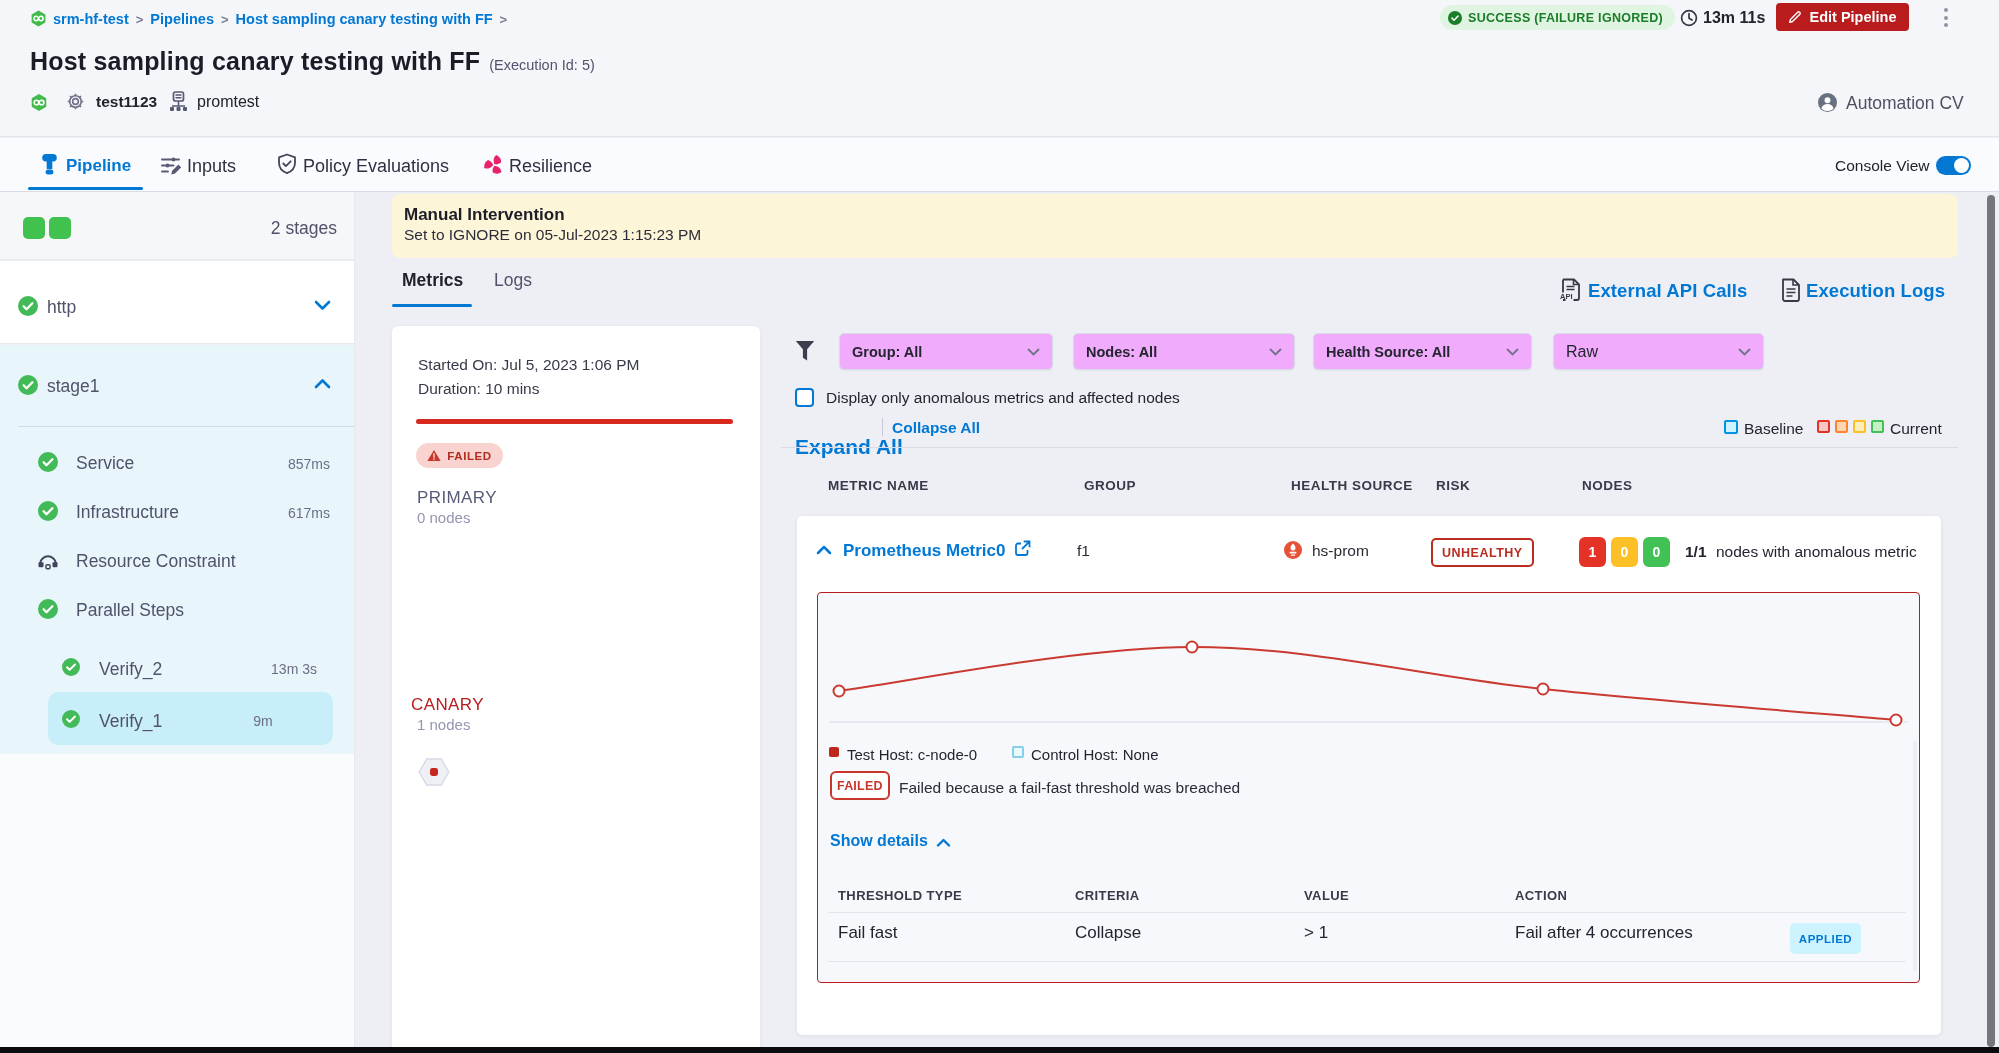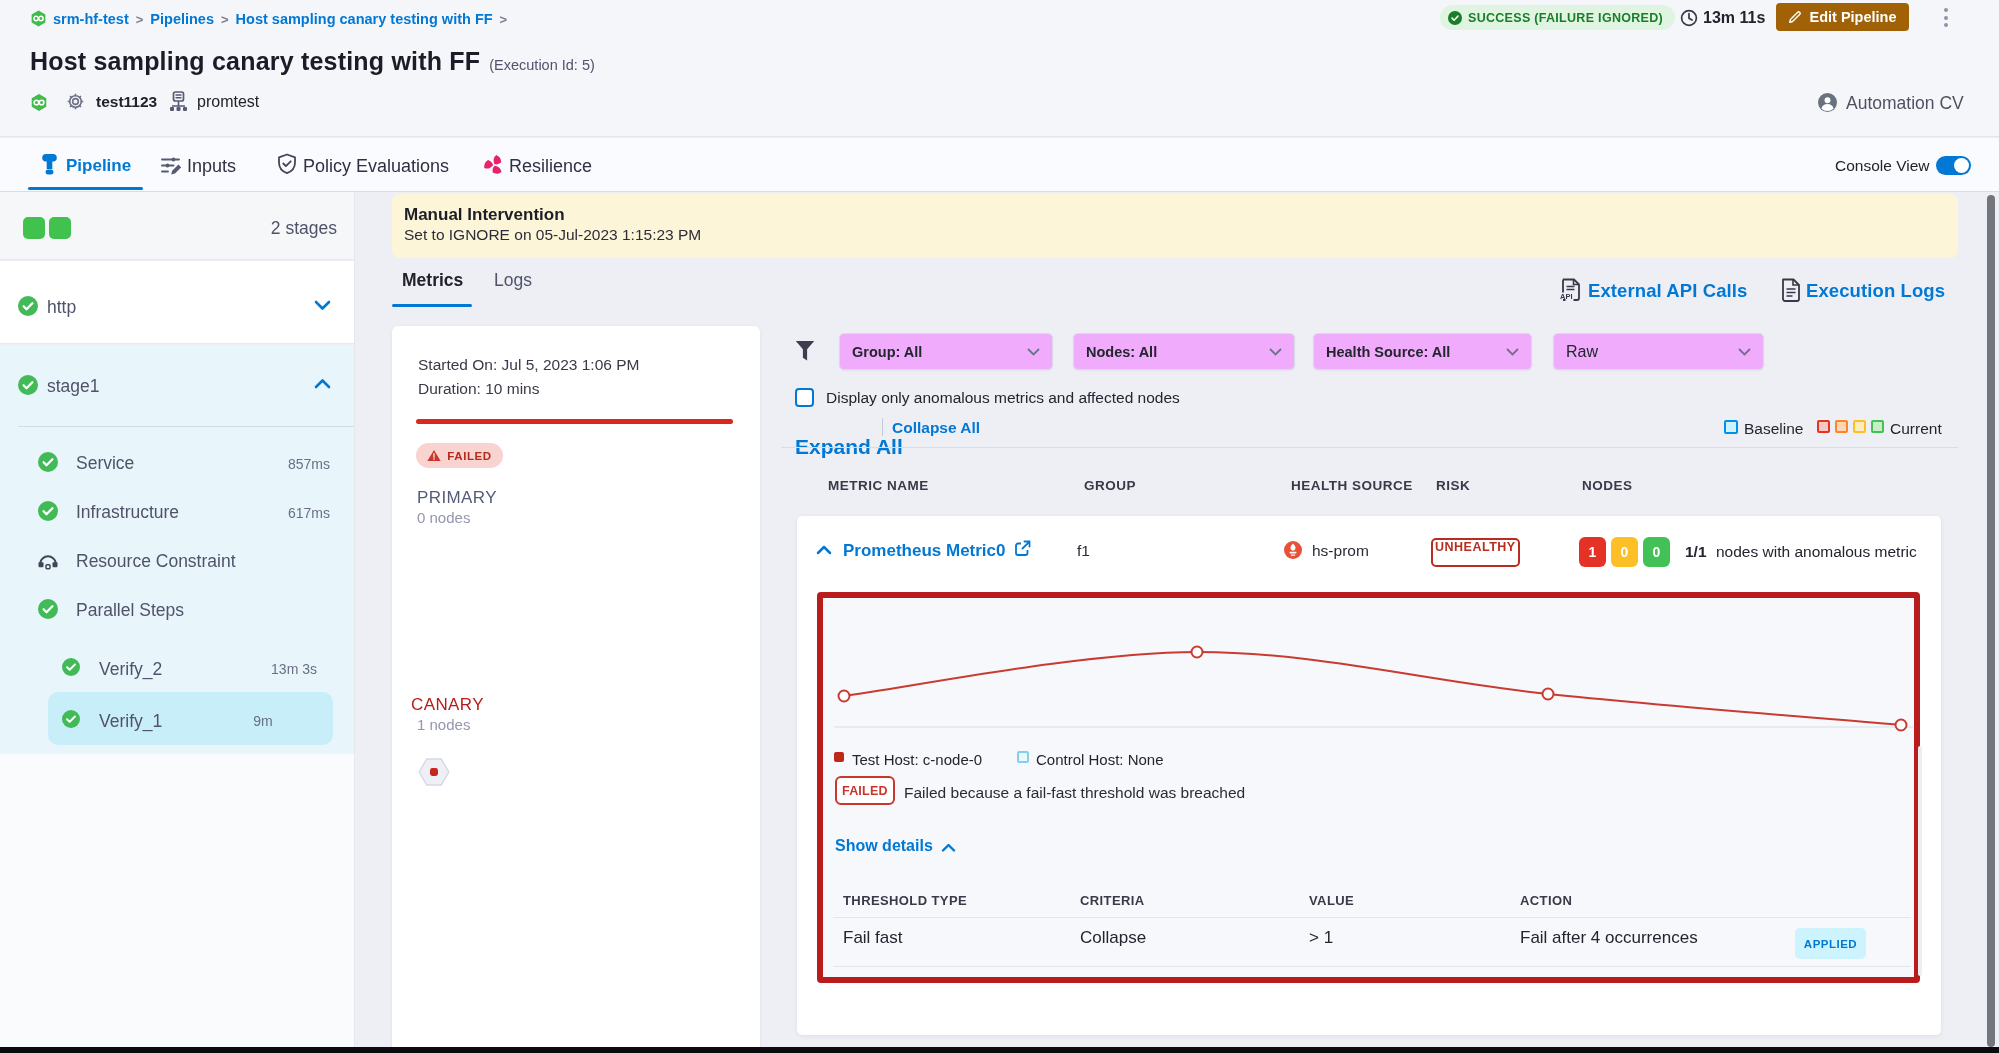--- a/index.html
+++ b/index.html
@@ -7,39 +7,39 @@
 .page{position:relative;width:1999px;height:1053px;background:#edeff5;overflow:hidden}
 .abs{position:absolute}
 .tophead{position:absolute;left:0;top:0;width:1999px;height:137px;background:#f4f6fa;border-bottom:1px solid #e2e5ee}
 .tabrow{position:absolute;left:0;top:138px;width:1999px;height:54px;background:#fafbfe;border-bottom:1px solid #d9dce6}
 .crumb{font-size:14.5px;font-weight:600;color:#0278d5}
 .crumbsep{color:#7a7d90;font-weight:600;font-size:13px;padding:0 7px}
 .title{font-size:25px;font-weight:700;color:#1b1c28;letter-spacing:.2px}
 .execid{font-size:14.5px;font-weight:400;color:#51536b;letter-spacing:0}
 .gpill{position:absolute;left:1440px;top:5px;height:25px;border-radius:13px;background:#e0f5e1;display:flex;align-items:center;padding:0 12px 0 8px;gap:6px}
 .gpill span{font-size:12.5px;font-weight:700;color:#1a7d28;letter-spacing:.3px}
-.editbtn{position:absolute;left:1776px;top:3px;width:133px;height:28px;background:#a16207;border-radius:4px;display:flex;align-items:center;justify-content:center;gap:7px;color:#fff;font-size:14.5px;font-weight:700}
+.editbtn{position:absolute;left:1776px;top:3px;width:133px;height:28px;background:#b91c1c;border-radius:4px;display:flex;align-items:center;justify-content:center;gap:7px;color:#fff;font-size:14.5px;font-weight:700}
 .dotmenu{position:absolute;left:1944px;top:8px;display:flex;flex-direction:column;gap:3.5px}
 .dotmenu i{width:4px;height:4px;border-radius:50%;background:#8f93a8}
 .tabitem{position:absolute;top:153px;display:flex;align-items:center;gap:9px;font-size:18px;color:#2f3142;height:26px}
 .chk20{width:20px;height:20px}
 .chk18{width:18px;height:18px}
 .sidehead{position:absolute;left:0;top:192px;width:355px;height:68px;background:#f5f7f9;border-bottom:1px solid #e6e9ed}
 .sqg{position:absolute;top:25px;width:22px;height:22px;border-radius:5px;background:#41c24f}
 .httprow{position:absolute;left:0;top:261px;width:355px;height:83px;background:#fff;border-bottom:1px solid #e6e9ed}
 .stagesec{position:absolute;left:0;top:345px;width:355px;height:409px;background:#e8f6fc}
 .sidebot{position:absolute;left:0;top:754px;width:355px;height:299px;background:#f9fbfc}
 .sideborder{position:absolute;left:354px;top:192px;width:1px;height:861px;background:#e5e8ef}
 .snamel{font-size:17.5px;color:#50526a}
 .sname{font-size:17.5px;color:#50526a}
 .stime{font-size:14px;color:#6b6d85}
 .banner{position:absolute;left:392px;top:194px;width:1566px;height:64px;border-radius:8px;background:#fdf5d7}
 .leftcard{position:absolute;left:392px;top:326px;width:368px;height:727px;background:#fff;border-radius:6px;box-shadow:0 1px 4px rgba(40,41,61,.06)}
 .mcard{position:absolute;left:797px;top:516px;width:1144px;height:519px;background:#fff;border-radius:5px;box-shadow:0 1px 4px rgba(40,41,61,.08)}
-.gpanel{position:absolute;left:20px;top:76px;width:1103px;height:391px;background:#f7f8fb;border-radius:4px;border:6px solid #b91c1c}
+.gpanel{position:absolute;left:20px;top:76px;width:1103px;height:391px;background:#f7f8fb;border-radius:4px;border:1px solid #b91c1c}
 .sel{position:absolute;top:333px;height:37px;border-radius:5px;border:1px solid #d8dbe6;background:#f0abfc;box-shadow:0 1px 2px rgba(40,41,61,.05);display:flex;align-items:center;padding:0 12px;justify-content:space-between}
 .sel b{font-size:14.5px;font-weight:700;color:#24252f}
 .thead{position:absolute;font-size:13px;font-weight:700;color:#393a49;letter-spacing:.4px}
 .thead2{position:absolute;font-size:13.5px;font-weight:700;color:#393a49;letter-spacing:.5px}
 .cell{position:absolute;font-size:17px;color:#23242f}
 .scrollthumb{position:absolute;left:1987px;top:195px;width:8px;height:852px;background:#73767c;border-radius:4px;z-index:60}
 .blackbar{position:absolute;left:0;top:1047px;width:1999px;height:6px;background:#0b0b0e;z-index:70}
 </style></head><body>
 <div class="page">
 
@@ -318,21 +318,21 @@
         <path d="M10.5 1.5h5v5M15.2 1.8L8.5 8.5" stroke-linecap="round"></path>
       </svg>
 <div class="abs" style="left:280px;top:26px;font-size:15.5px;color:#2b2c35">f1</div>
 <svg class="abs" style="left:487px;top:25px" width="18" height="18" viewBox="0 0 18 18">
         <circle cx="9" cy="9" r="9" fill="#e75135"></circle>
         <path d="M9 2.5c1.7 1.8 2.9 3.3 2.4 5.2-.3 1.1-1.1 1.9-2.4 1.9s-2.1-.8-2.4-1.9C6.1 5.8 7.3 4.3 9 2.5z" fill="#fff"></path>
         <rect x="5.6" y="10.7" width="6.8" height="1.8" rx=".4" fill="#fff"></rect>
         <rect x="6.9" y="13.4" width="4.2" height="1.4" rx=".4" fill="#fff"></rect>
       </svg>
 <div class="abs" style="left:515px;top:26px;font-size:15.5px;color:#2b2c35">hs-prom</div>
-<div class="abs" style="left:634px;top:22px;height:29px;border:2px solid #b92d20;border-radius:5px;display:flex;align-items:flex-start;padding:0 2px">
+<div class="abs" style="left:634px;top:22px;height:29px;border:2px solid #b92d20;border-radius:5px;display:flex;align-items:center;padding:0 9px">
         <span style="font-size:12.5px;font-weight:700;color:#b92d20;letter-spacing:.5px">UNHEALTHY</span>
       </div>
 <div class="abs" style="left:782px;top:21px;width:27px;height:30px;border-radius:6px;background:#e43326;color:#fff;font-size:14px;font-weight:700;display:flex;align-items:center;justify-content:center">1</div>
 <div class="abs" style="left:814px;top:21px;width:27px;height:30px;border-radius:6px;background:#fcc026;color:#fff;font-size:14px;font-weight:700;display:flex;align-items:center;justify-content:center">0</div>
 <div class="abs" style="left:846px;top:21px;width:27px;height:30px;border-radius:6px;background:#42c256;color:#fff;font-size:14px;font-weight:700;display:flex;align-items:center;justify-content:center">0</div>
 <div class="abs" style="left:888px;top:27px;font-size:15.5px;font-weight:700;color:#23242f">1/1</div>
 <div class="abs" style="left:919px;top:27px;font-size:15.5px;color:#23242f">nodes with anomalous metric</div>
 
 <div class="gpanel">
 <svg class="abs" style="left:0;top:0" width="1103" height="150" viewBox="0 0 1103 150" fill="none">

